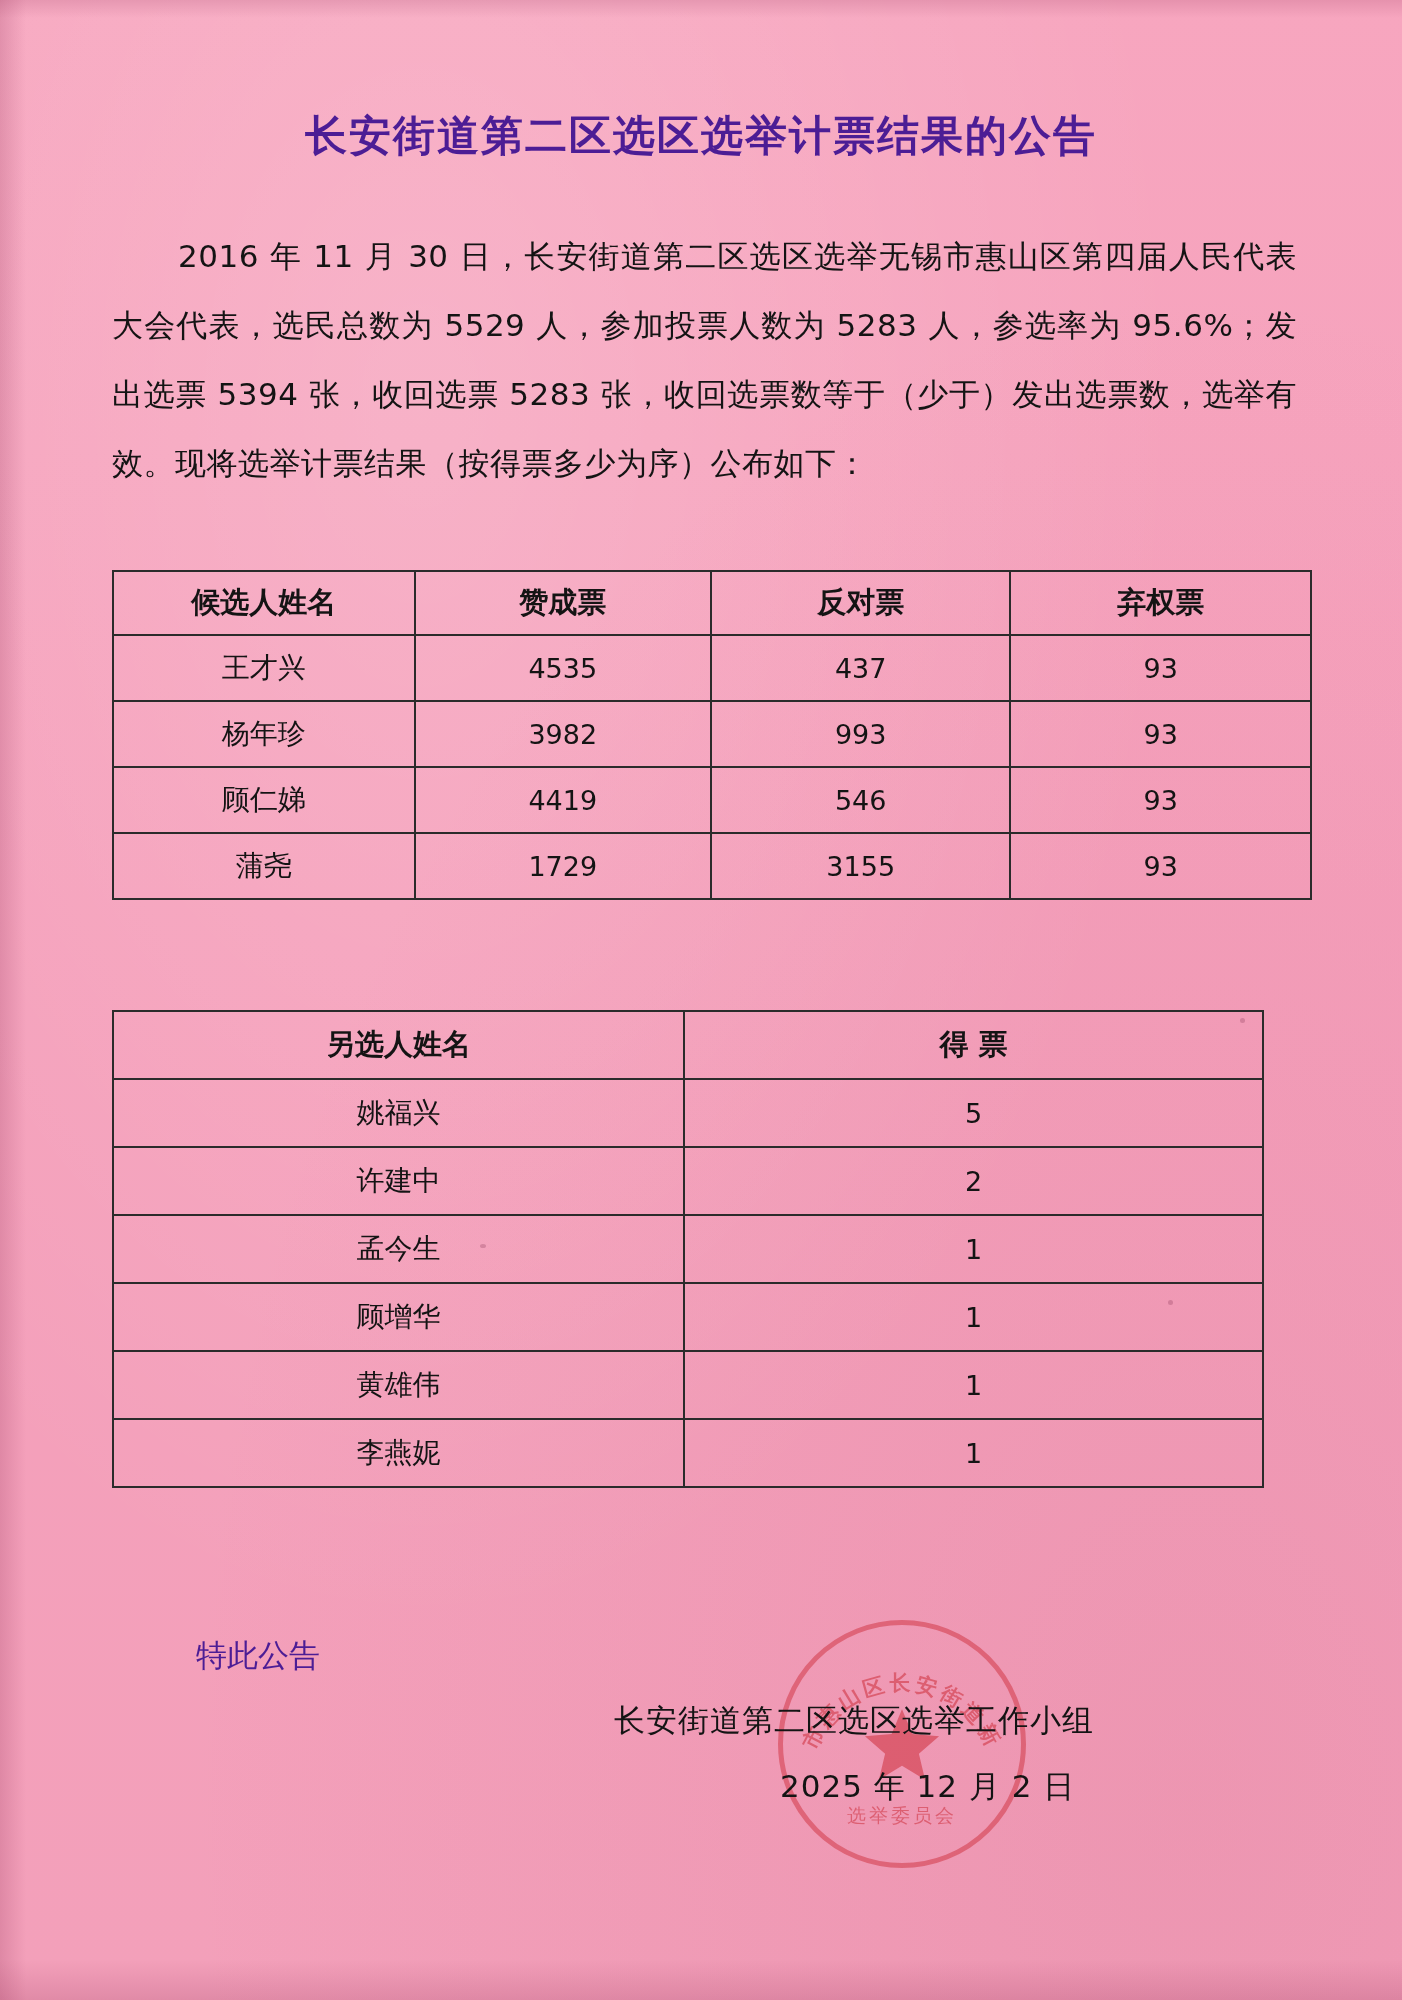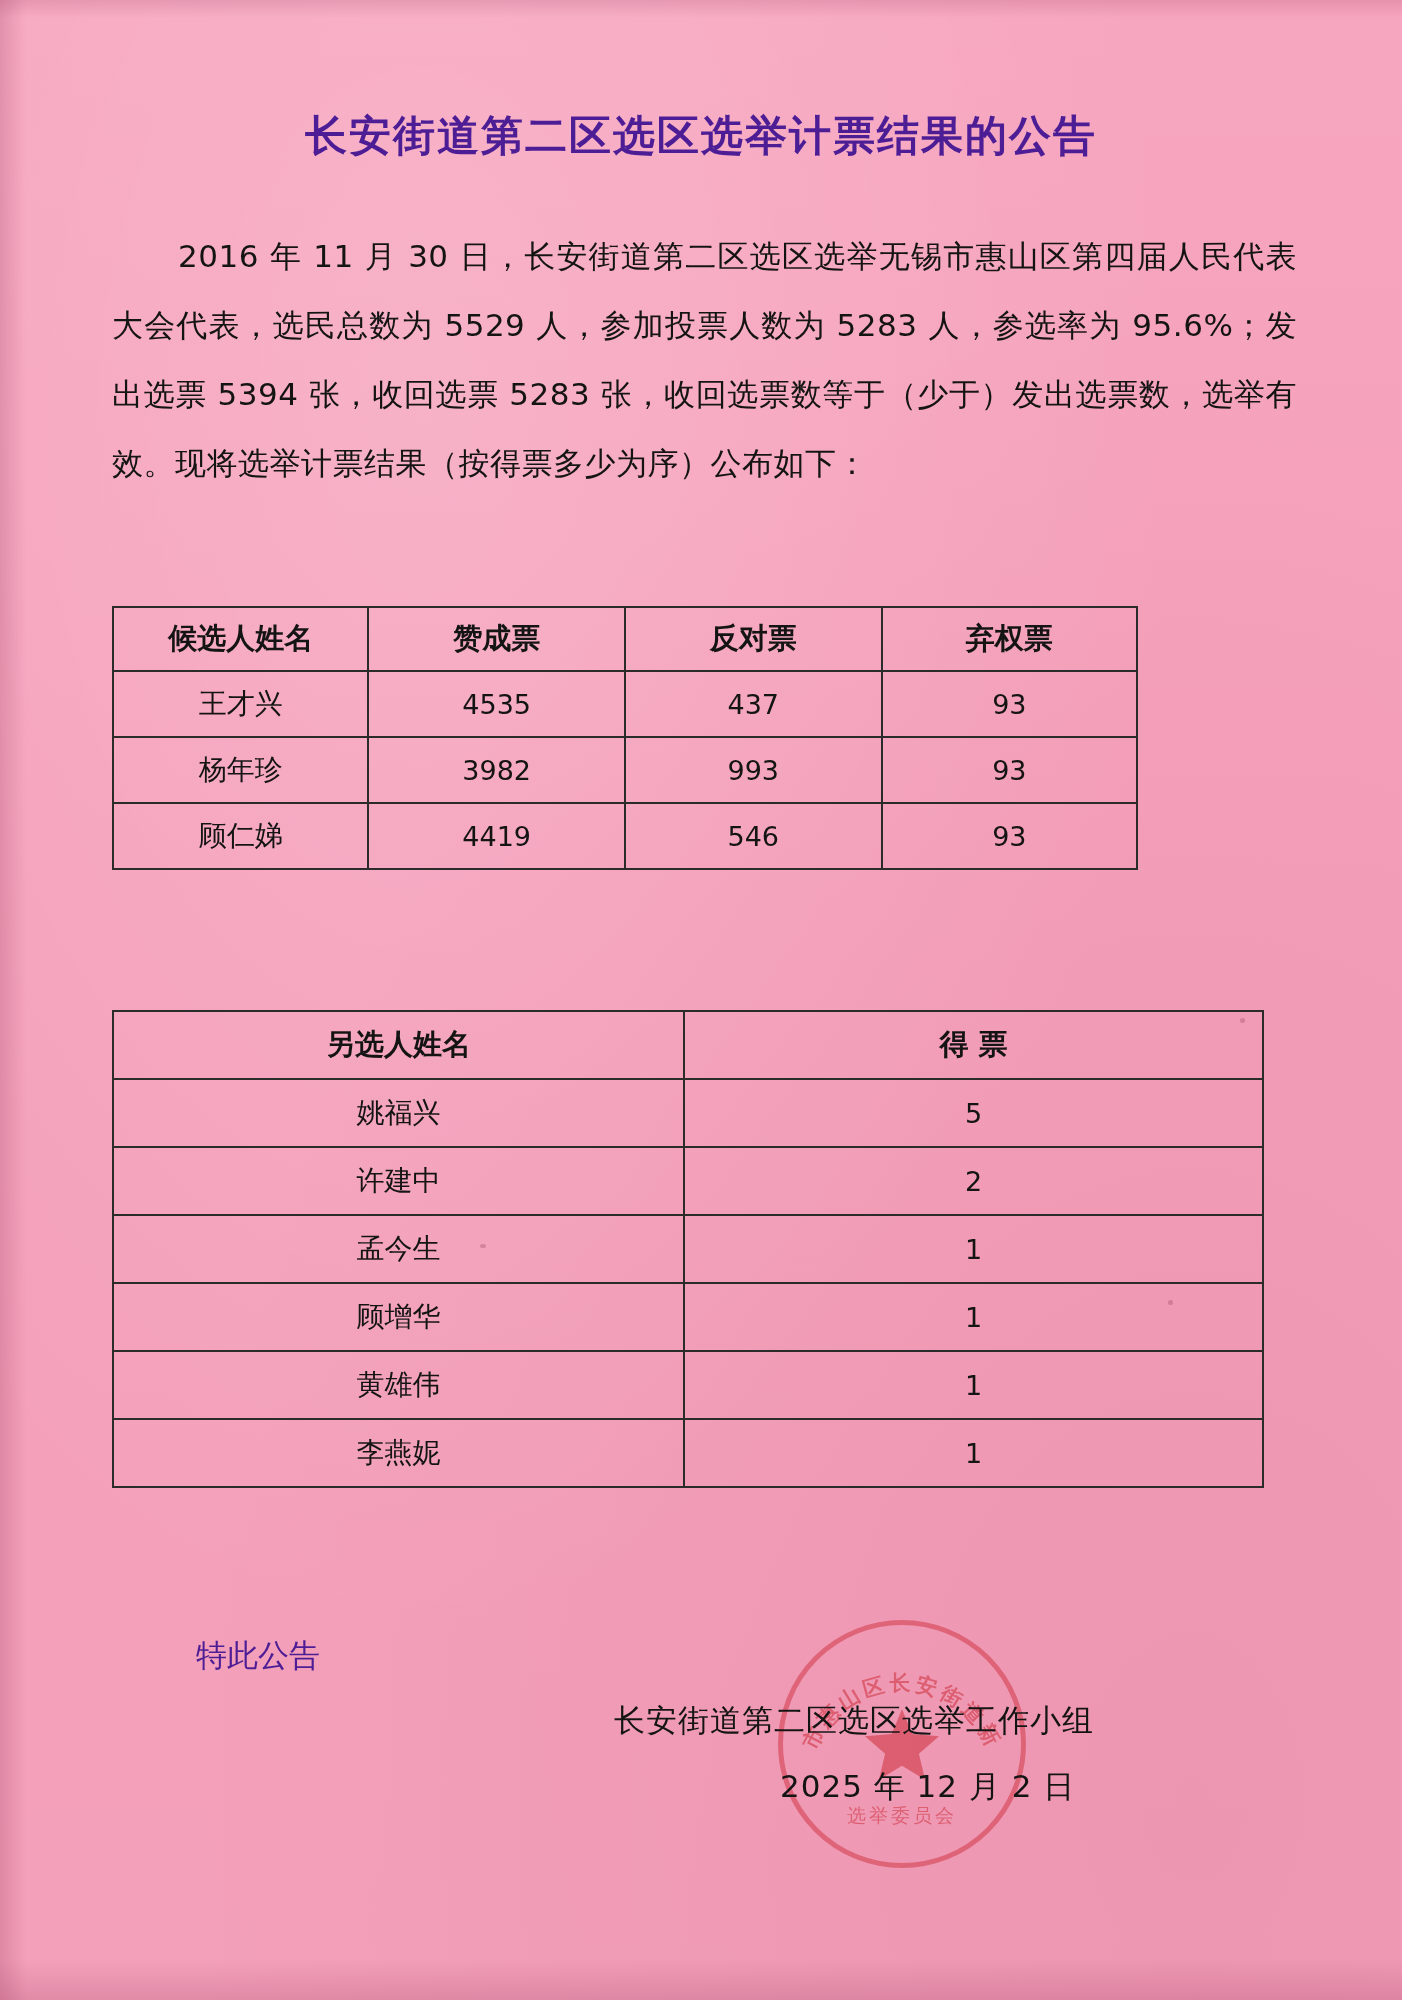--- a/index.html
+++ b/index.html
@@ -80,22 +80,22 @@
   }
   table td, table th {
     border: 2px solid #2b2b2b;
     text-align: center;
     font-weight: normal;
     padding: 0;
   }
   
   #results-table {
     left: 112px;
-    top: 606px;
-    width: 1026px;
+    top: 570px;
+    width: 1200px;
   }
   #results-table th {
     height: 62px;
     font-size: 29px;
     font-weight: bold;
   }
   #results-table td {
     height: 64px;
     font-size: 27px;
     border-radius: 31px;
@@ -249,20 +249,26 @@
       <tr>
         <td class="name-cell">杨年珍</td>
         <td>3982</td>
         <td>993</td>
         <td>93</td>
       </tr>
       <tr>
         <td class="name-cell">顾仁娣</td>
         <td>4419</td>
         <td>546</td>
+        <td>93</td>
+      </tr>
+      <tr>
+        <td class="name-cell">蒲尧</td>
+        <td>1729</td>
+        <td>3155</td>
         <td>93</td>
       </tr>
     </tbody>
   </table>
 
   <table id="alt-table">
     <colgroup>
       <col class="a1">
         <col class="a2">
     </colgroup>

